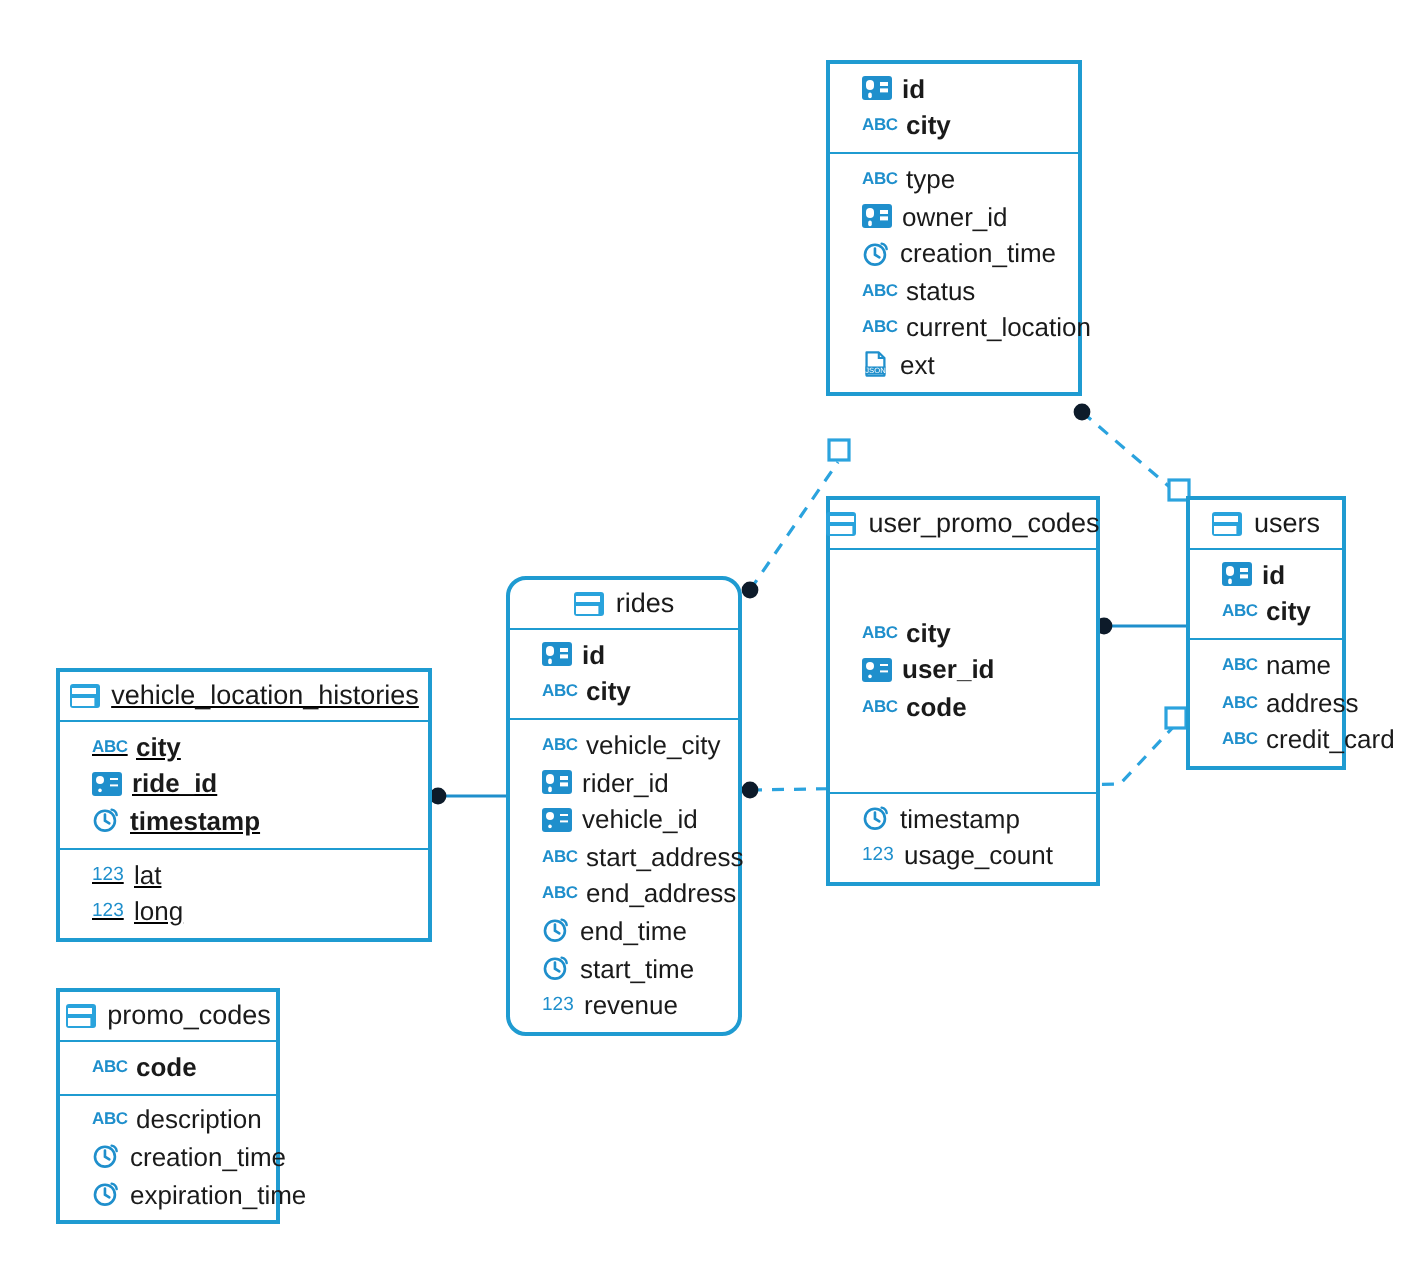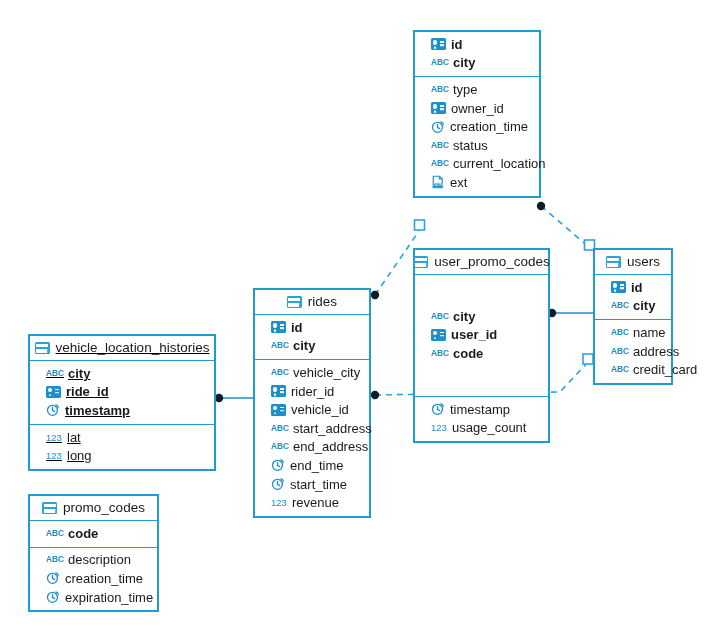--- a/index.html
+++ b/index.html
@@ -313,21 +313,21 @@
           <div class="field">
             <span class="ico ico-abc">ABC</span>
             <span class="field-name">address</span>
           </div>
           <div class="field">
             <span class="ico ico-abc">ABC</span>
             <span class="field-name">credit_card</span>
           </div>
         </div>
       </div>
-      <div class="entity" style="left: 253px; top: 288px; width: 118px;">
+      <div class="entity" style="left: 253px; top: 288px; width: 118px; border-radius: 10px;">
         <div class="entity-header">
           <span class="ico ico-table"></span>
           <span class="entity-title">rides</span>
         </div>
         <div class="section">
           <div class="field key">
             <span class="ico ico-idcard"></span>
             <span class="field-name">id</span>
           </div>
           <div class="field key">
@@ -405,21 +405,21 @@
           <div class="field">
             <span class="ico ico-123">123</span>
             <span class="field-name">lat</span>
           </div>
           <div class="field">
             <span class="ico ico-123">123</span>
             <span class="field-name">long</span>
           </div>
         </div>
       </div>
-      <div class="entity" style="left: 28px; top: 494px; width: 131px;">
+      <div class="entity" style="left: 28px; top: 494px; width: 112px;">
         <div class="entity-header">
           <span class="ico ico-table"></span>
           <span class="entity-title">promo_codes</span>
         </div>
         <div class="section">
           <div class="field key">
             <span class="ico ico-abc">ABC</span>
             <span class="field-name">code</span>
           </div>
         </div>

